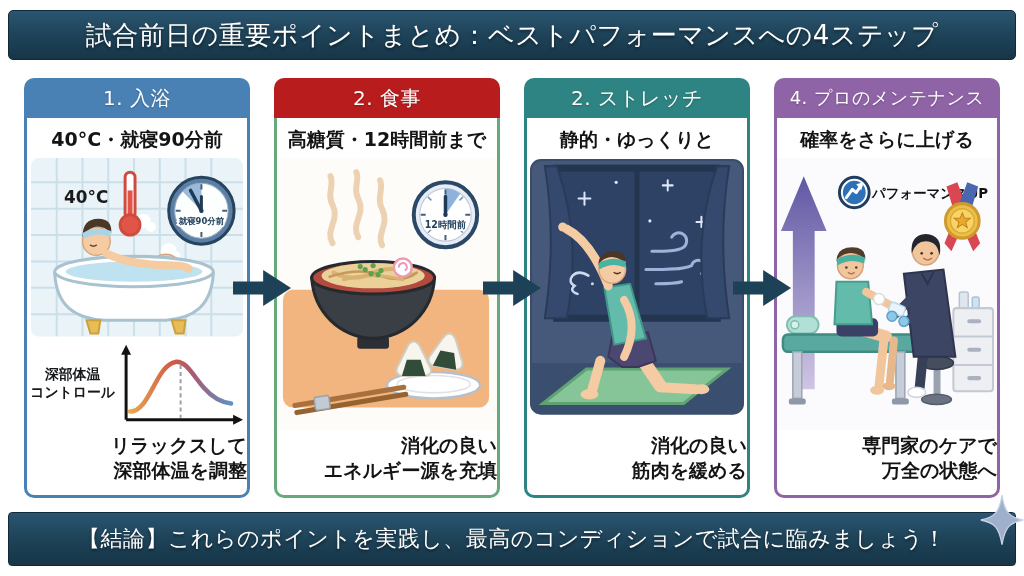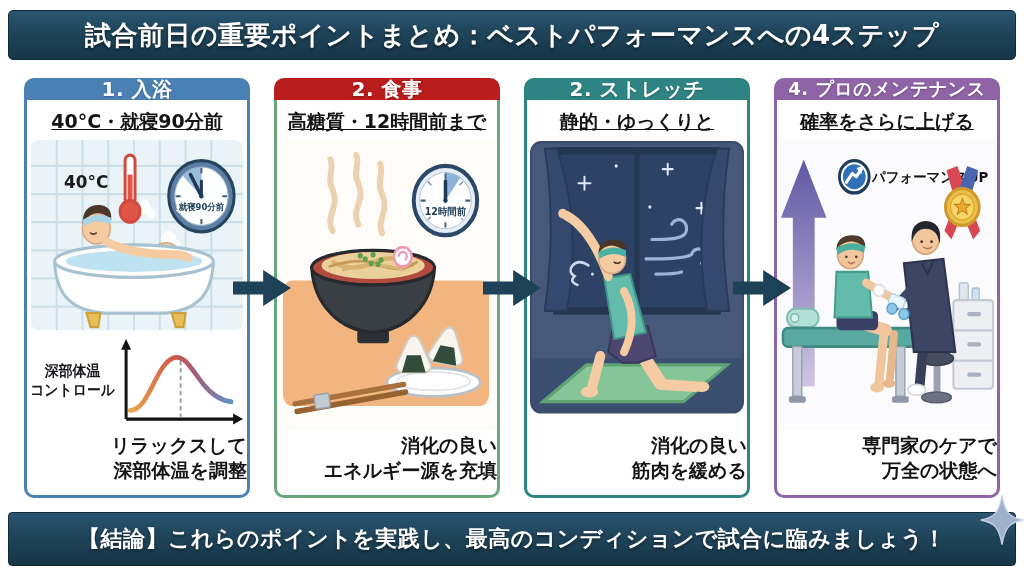--- a/index.html
+++ b/index.html
@@ -2,32 +2,32 @@
 <html><head>
 <meta charset="utf-8">
 <style>
   html,body{margin:0;padding:0;background:#ffffff;}
   #stage{position:relative;width:1024px;height:576px;background:#ffffff;overflow:hidden;
          font-family:"DejaVu Sans","Liberation Sans",sans-serif;}
   .banner{position:absolute;left:8px;right:8px;height:48px;top:10px;
           background:linear-gradient(180deg,#2a5570 0%,#1d4156 55%,#173648 100%);
           border:1px solid #102a3a;border-radius:5px;
           display:flex;align-items:center;justify-content:center;
-          color:#ffffff;font-weight:bold;font-size:26px;letter-spacing:0.5px;
+          color:#ffffff;font-weight:normal;font-size:26px;letter-spacing:0.5px;
           text-shadow:0 2px 3px rgba(0,0,0,0.45);}
   .banner.bottom{top:512px;height:52px;font-size:22px;border-radius:4px;}
   .card{position:absolute;top:78px;width:226px;height:420px;display:flex;flex-direction:column;}
   .card1{left:24px}.card2{left:274px}.card3{left:524px}.card4{left:774px}
-  .card-header{height:22px;border-radius:10px 10px 0 0;color:#fff;font-weight:bold;font-size:20px;
+  .card-header{height:40px;border-radius:10px 10px 0 0;color:#fff;font-weight:normal;font-size:20px;
           display:flex;align-items:center;justify-content:center;letter-spacing:0.5px;
           text-shadow:0 1px 2px rgba(0,0,0,0.25);}
   .card4 .card-header{font-size:18px;}
   .card-body{flex:1;background:#fff;border:3px solid #888;border-top:none;border-radius:0 0 10px 10px;
           display:flex;flex-direction:column;overflow:hidden;}
-  .subtitle{text-align:center;font-weight:bold;font-size:19px;color:#141414;padding:9px 2px 5px;text-decoration:underline;}
+  .subtitle{text-align:center;font-weight:bold;font-size:19px;color:#141414;padding:9px 2px 5px;}
   .illus{flex:1;display:flex;min-height:0;}
   .illus svg{width:100%;height:100%;}
   .caption{text-align:right;font-weight:bold;font-size:19px;line-height:1.32;color:#141414;padding:3px 0 12px;}
   .arrow{position:absolute;top:270px;width:58px;height:36px;background:#1d4156;
          clip-path:polygon(0 32%,52% 32%,52% 0,100% 50%,52% 100%,52% 68%,0 68%);}
   .a1{left:233px}.a2{left:483px}.a3{left:733px}
   .sparkle{position:absolute;left:979px;top:491px;width:46px;height:58px;z-index:5;}
   text{font-family:"DejaVu Sans","Liberation Sans",sans-serif;}
   .halo{paint-order:stroke;stroke:#ffffff;stroke-width:3px;}
 </style>

